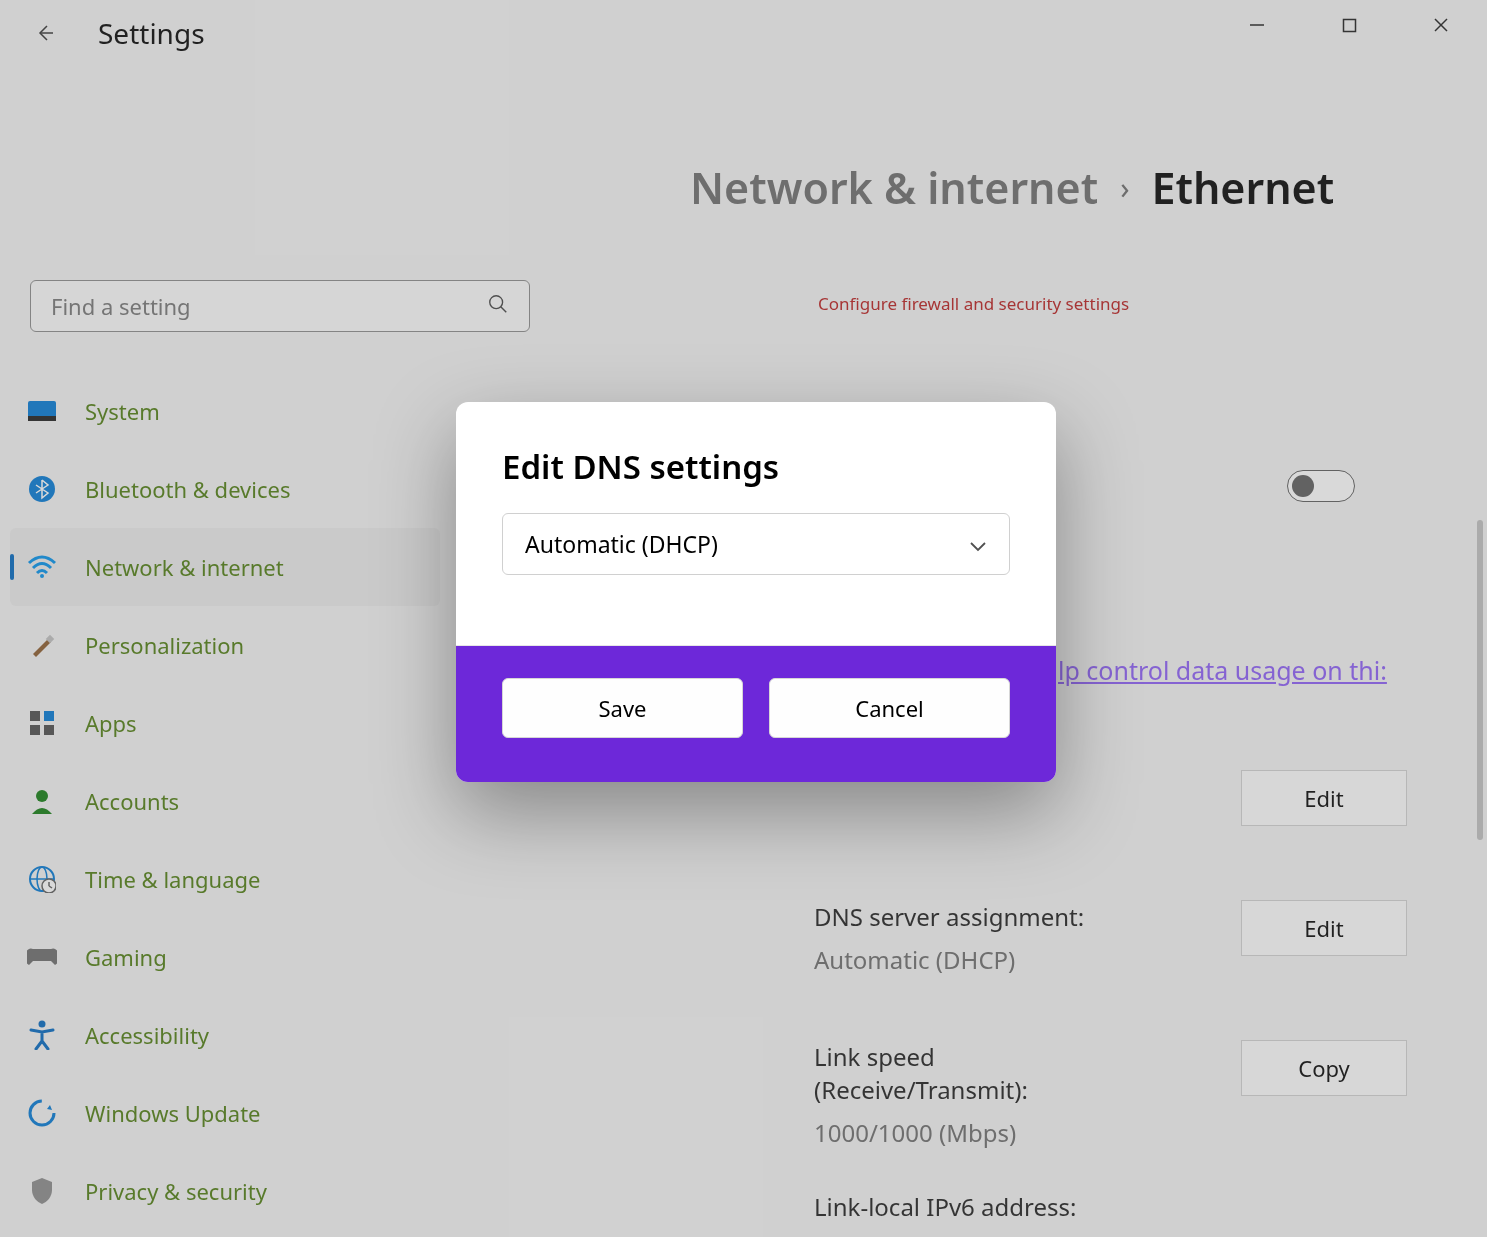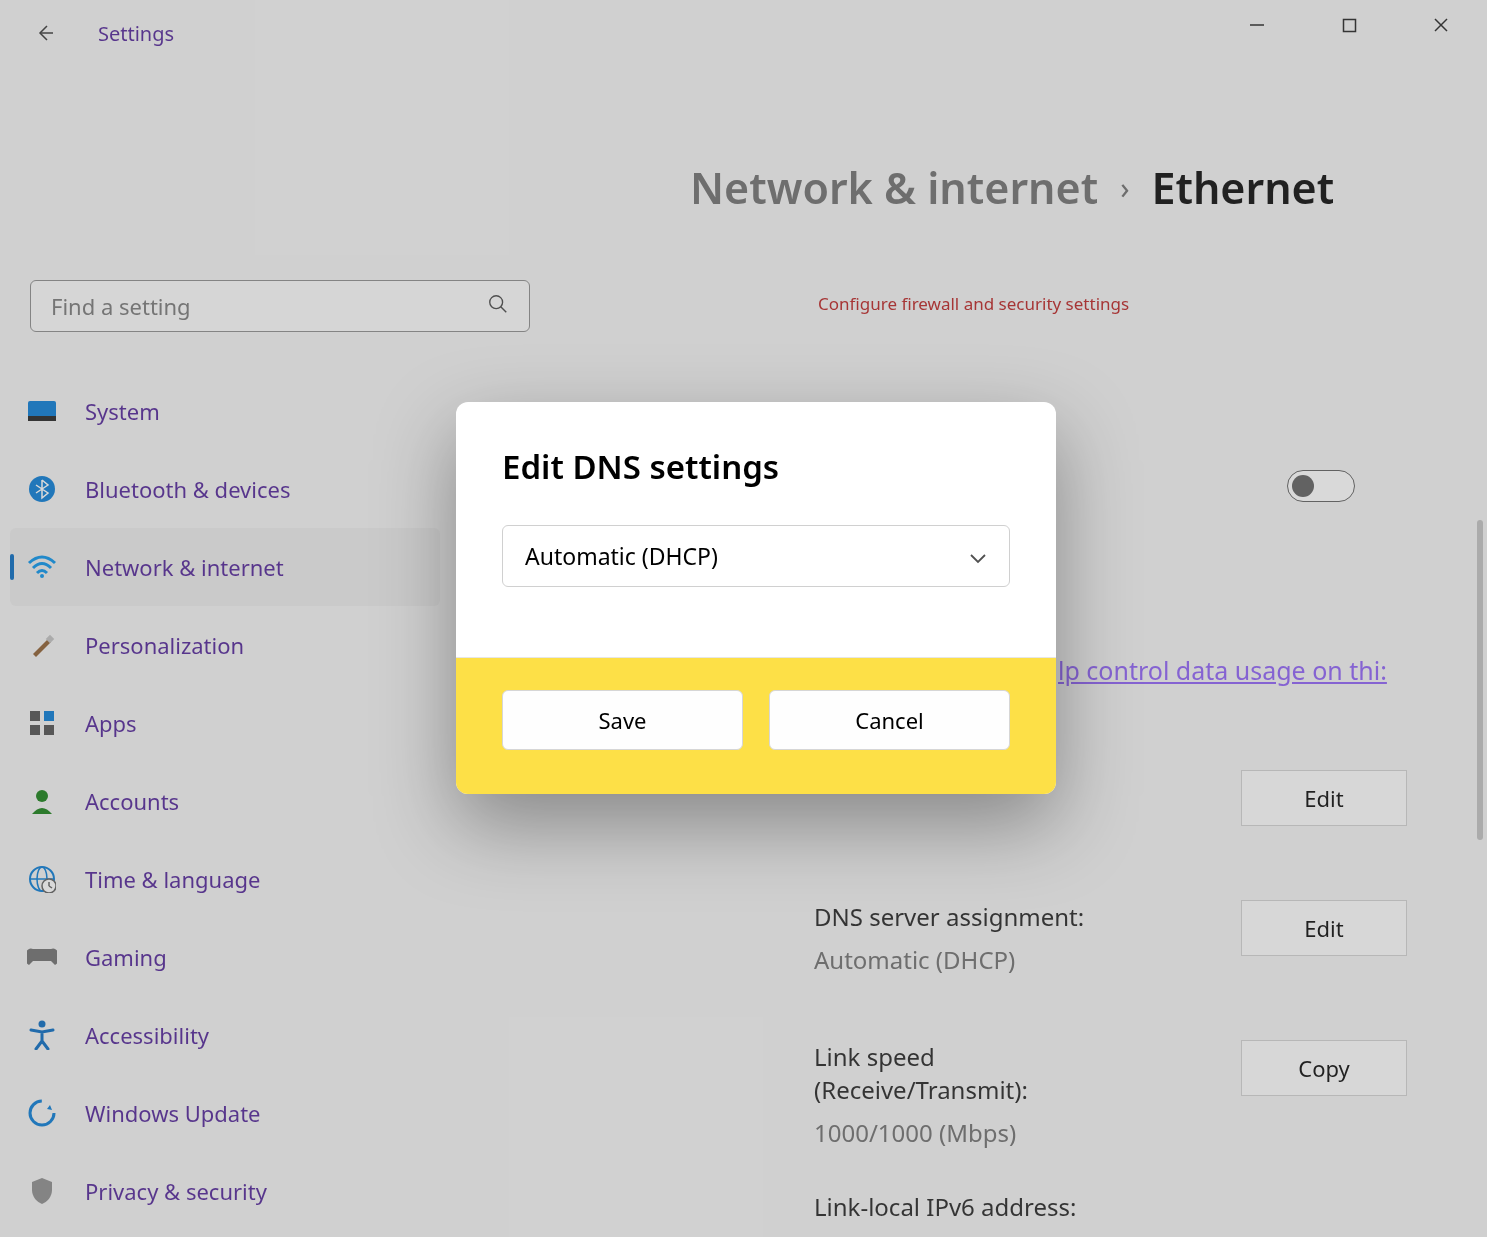--- a/index.html
+++ b/index.html
@@ -2,34 +2,34 @@
 <html><head>
 <meta charset="utf-8">
 <style>
   * { box-sizing: border-box; margin: 0; padding: 0; font-family: "Segoe UI", system-ui, -apple-system, sans-serif; }
   html, body { width: 1487px; height: 1237px; overflow: hidden; }
   body { background: #f3f3f3; position: relative; }
 
   
   .titlebar { position: absolute; top: 0; left: 0; right: 0; height: 66px; display: flex; align-items: center; }
   .back-btn { width: 50px; height: 50px; margin-left: 20px; display:flex; align-items:center; justify-content:center; }
-  .app-title { font-size: 20px; margin-left: 28px; color:#4c1d95; font-weight:400;}
+  .app-title { font-size: 28px; margin-left: 28px; color:#000000; font-weight:400;}
   .win-controls { position: absolute; right: 0; top: 0; display: flex; }
   .win-btn { width: 92px; height: 50px; display:flex; align-items:center; justify-content:center; }
 
   .search-box { position:absolute; left:30px; top:280px; width:500px; height:52px; border:1px solid #8a8a8a; border-radius:6px; background:#fbfbfb; display:flex; align-items:center; padding:0 20px; }
   .search-box input { border:none; outline:none; background:transparent; font-size:22px; color:#606060; flex:1; }
   .search-icon { color:#303030; }
 
   .nav-list { position:absolute; left:10px; top:372px; width:430px; }
   .nav-item { height:78px; display:flex; align-items:center; padding-left:15px; border-radius:6px; position:relative;}
   .nav-item.selected { background:#eaeaea; }
   .nav-item.selected::before { content:""; position:absolute; left:0; top:26px; bottom:26px; width:4px; background:#0067c0; border-radius:2px;}
   .nav-icon { width:34px; height:34px; margin-right:26px; display:flex; align-items:center; justify-content:center;}
-  .nav-label { font-size:22px; color:#4c1d95; }
+  .nav-label { font-size:22px; color:#4d7c0f; }
 
   
   .breadcrumb { position:absolute; left:690px; top:158px; font-size:43px; color:#6b6b6b; display:flex; align-items:center; gap:22px; font-weight:600;}
   .breadcrumb .current { color:#000; font-weight:600;}
   .breadcrumb .chev { font-size:30px; color:#6b6b6b; font-weight:400;}
   .breadcrumb .parent { font-weight:600;}
   .firewall-link { position:absolute; left:818px; top:292px; font-size:17px; color:#b91c1c;}
 
   .toggle-row { position:absolute; left:700px; top:470px; right:40px; display:flex; align-items:center; justify-content:space-between; padding-right:92px; gap:20px;}
   .toggle-text { font-size:22px; color:#1b1b1b;}
@@ -46,23 +46,23 @@
   .row-dns { position:absolute; left:814px; top:900px; right:80px; display:flex; align-items:flex-start; justify-content:space-between;}
   .row-link { position:absolute; left:814px; top:1040px; right:80px; display:flex; align-items:flex-start; justify-content:space-between;}
   .row-ipv6 { position:absolute; left:814px; top:1190px; right:80px;}
 
   
   .scrim { position:absolute; inset:0; background:rgba(120,120,120,0.28); pointer-events:none;}
 
   
   .modal { position:absolute; left:456px; top:402px; width:600px; background:#fff; border-radius:12px; box-shadow:0 30px 80px rgba(0,0,0,0.35); overflow:hidden; z-index:10;}
   .modal-body { padding:42px 46px 70px 46px; }
-  .modal-title { font-size:33px; font-weight:600; margin-bottom:36px;}
+  .modal-title { font-size:33px; font-weight:600; margin-bottom:24px;}
   .modal-select { width:508px; height:62px; border:1px solid #d0d0d0; border-radius:6px; display:flex; align-items:center; justify-content:space-between; padding:0 22px; font-size:23px; background:#fff;}
-  .modal-footer { background:#fde047; padding:32px 46px 44px 46px; display:flex; gap:26px; border-top:1px solid #e6e6e6;}
+  .modal-footer { background:#6d28d9; padding:32px 46px 44px 46px; display:flex; gap:26px; border-top:1px solid #e6e6e6;}
   .modal-btn { flex:1; height:60px; border:1px solid #d6d6d6; border-radius:6px; background:#fefefe; font-size:22px;}
 
   
   .scrollbar { position:absolute; right:4px; top:520px; width:6px; height:320px; background:#c0c0c0; border-radius:3px;}
 </style>
 </head>
 <body>
 
 <div class="titlebar">
   <div class="back-btn">

